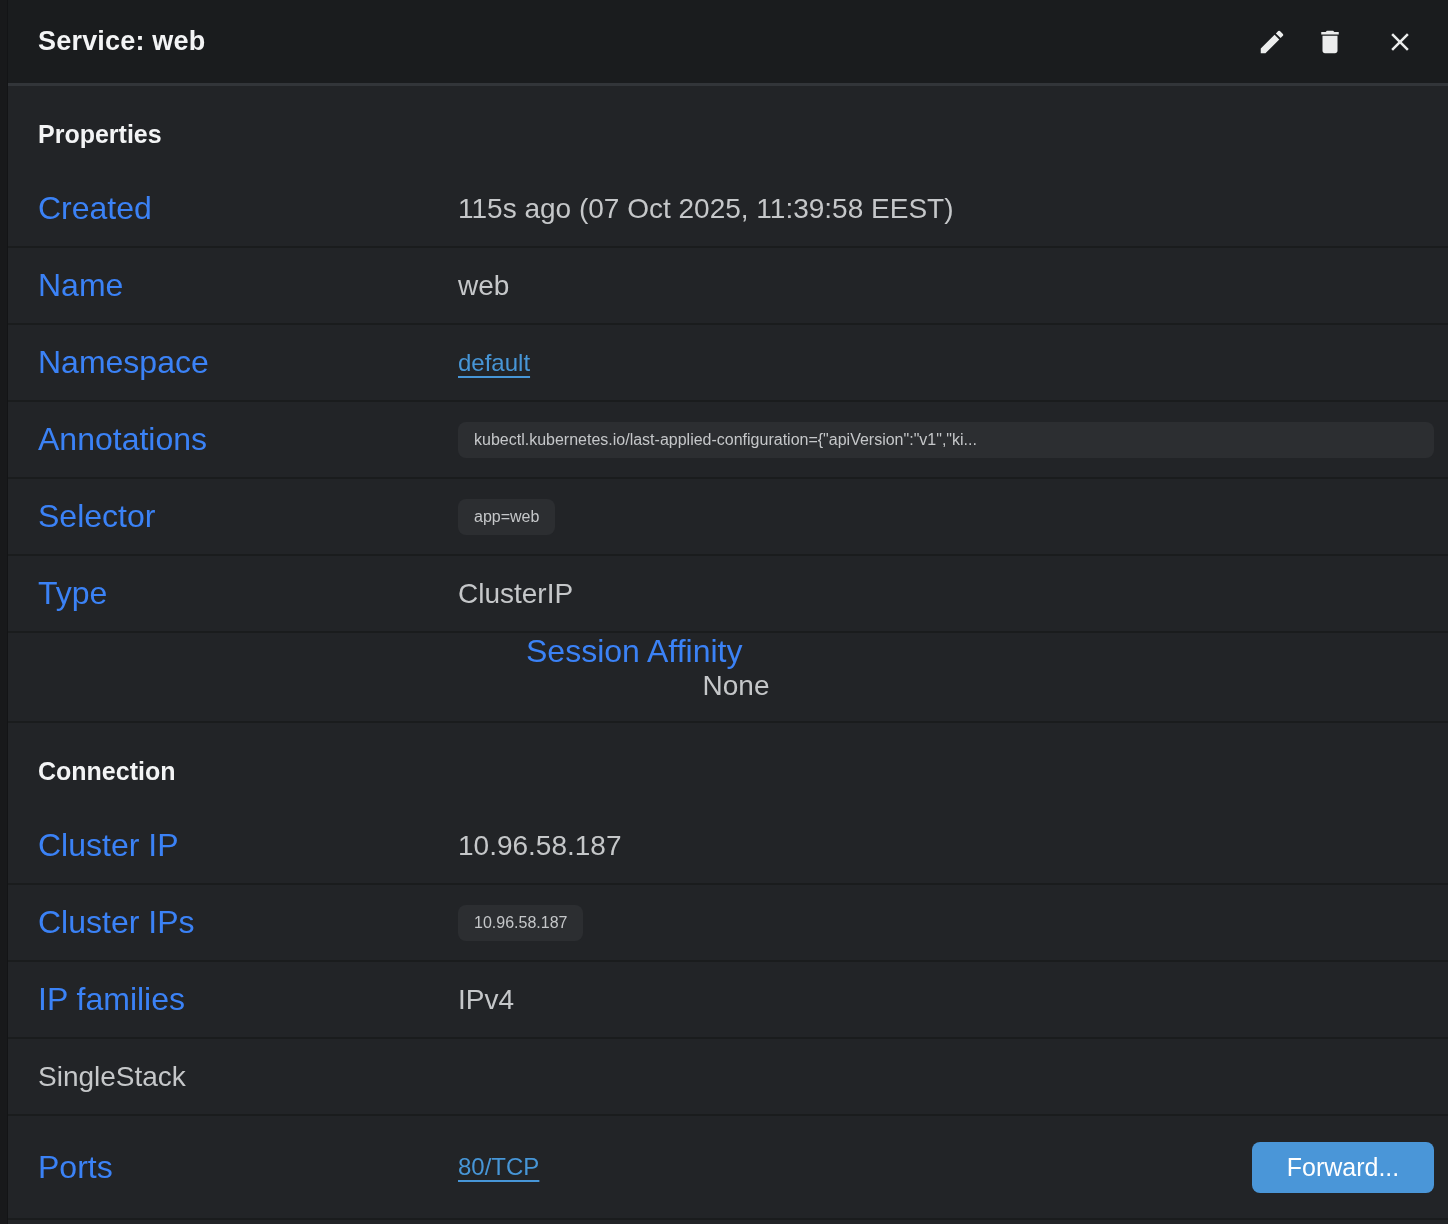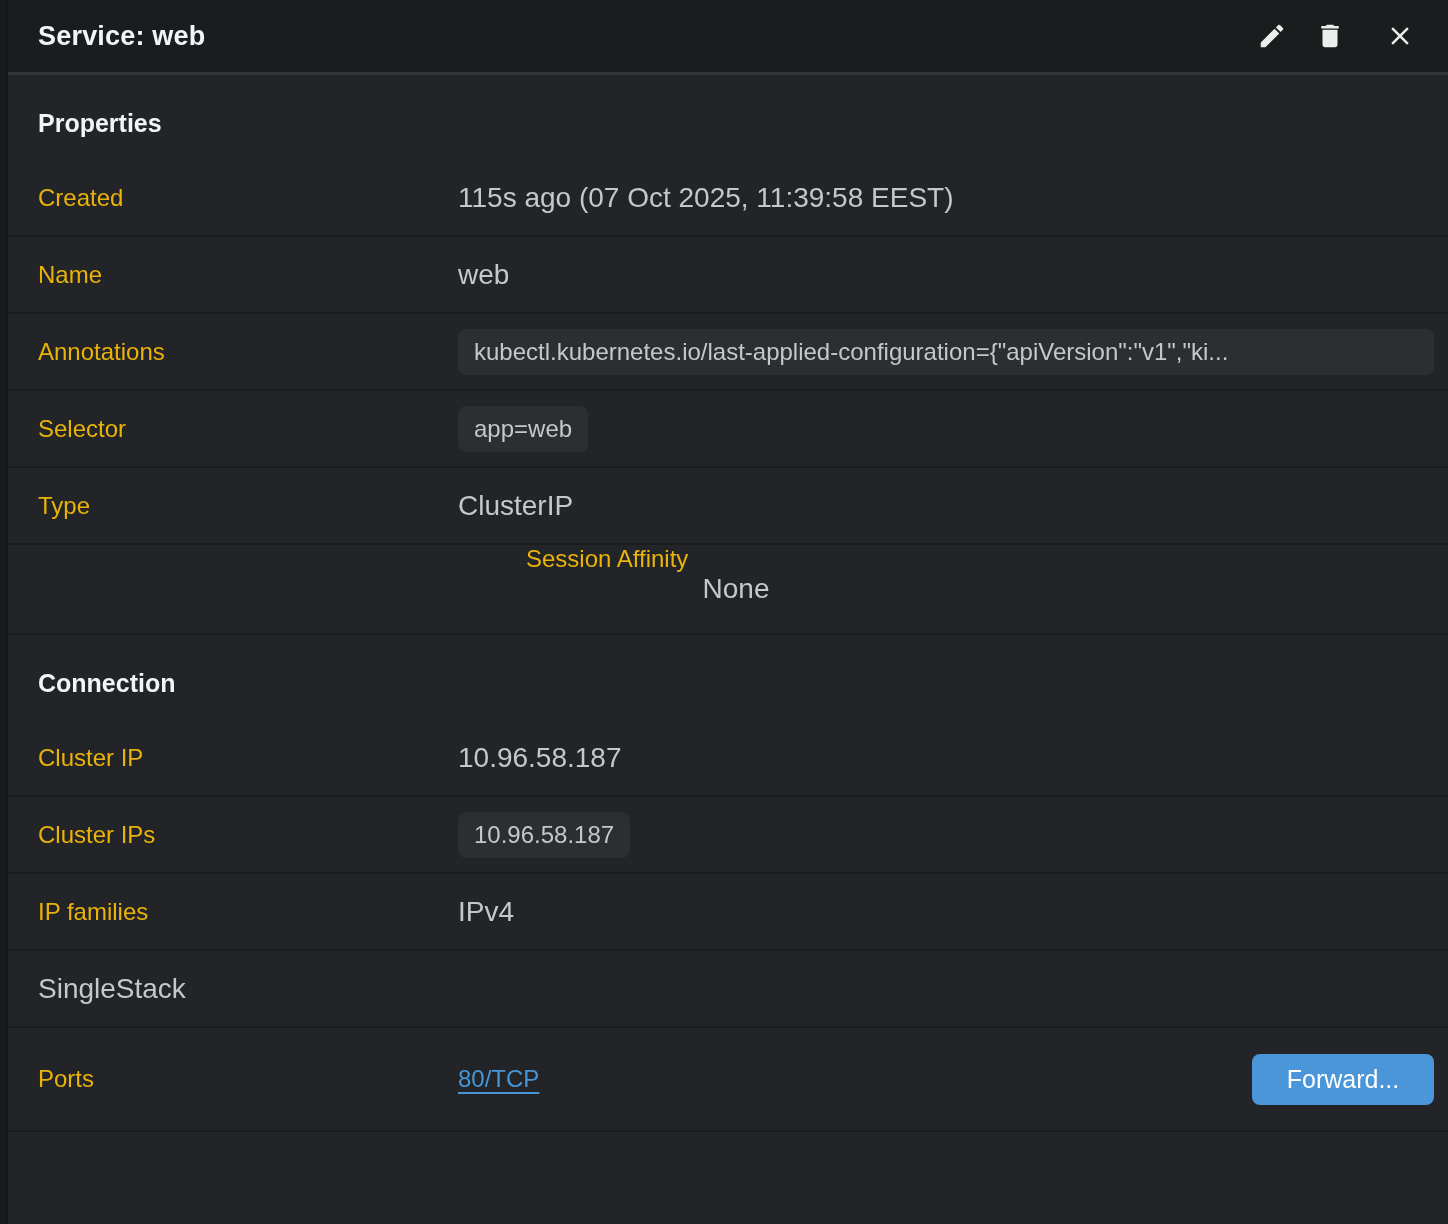--- a/index.html
+++ b/index.html
@@ -15,21 +15,21 @@
   .left-strip {
     width: 8px; height: 100%;
     background: #18191b;
     flex-shrink: 0;
     border-right: 1px solid #131416;
   }
 
   .drawer { flex: 1; display: flex; flex-direction: column; background: #222427; }
 
   .drawer-header {
-    height: 75px;
+    height: 86px;
     background: #1a1c1e;
     border-bottom: 3px solid #323539;
     display: flex; align-items: center;
     padding: 0 26px 0 30px;
     flex-shrink: 0;
   }
   .drawer-title {
     color: #f3f4f5;
     font-size: 27px;
     font-weight: 700;
@@ -56,22 +56,22 @@
   }
 
   .row {
     display: flex; align-items: center;
     min-height: 77px;
     padding: 0 14px 0 30px;
     border-bottom: 2px solid #1a1c1d;
   }
   .row-label {
     width: 420px; flex-shrink: 0;
-    color: #eab308;
-    font-size: 24px;
+    color: #3b82f6;
+    font-size: 32px;
   }
   .row-value {
     color: #c5c7c9;
     font-size: 28px;
   }
   .row-tall { min-height: 90px; flex-direction: column; }
   .row-ports { min-height: 104px; }
 
   a.link {
     color: #4796d7;
@@ -79,21 +79,21 @@
     text-decoration: underline;
     text-underline-offset: 5px;
     cursor: pointer;
   }
 
   .badge {
     background: #2c2e31;
     border-radius: 8px;
     padding: 9px 16px;
     color: #c5c7c9;
-    font-size: 24px;
+    font-size: 16px;
     display: inline-block;
   }
   .badge-grow {
     flex: 1;
     margin-right: 0;
     white-space: nowrap;
     overflow: hidden;
   }
 
   .forward-btn {
@@ -148,20 +148,24 @@
         <div class="row">
           <div class="row-label">Created</div>
           <div class="row-value">115s ago (07 Oct 2025, 11:39:58 EEST)</div>
         </div>
 
         <div class="row">
           <div class="row-label">Name</div>
           <div class="row-value">web</div>
         </div>
 
+        <div class="row">
+          <div class="row-label">Namespace</div>
+          <a class="link">default</a>
+        </div>
 
         <div class="row">
           <div class="row-label">Annotations</div>
           <div class="badge badge-grow">kubectl.kubernetes.io/last-applied-configuration={"apiVersion":"v1","ki...</div>
         </div>
 
         <div class="row">
           <div class="row-label">Selector</div>
           <div class="badge">app=web</div>
         </div>

